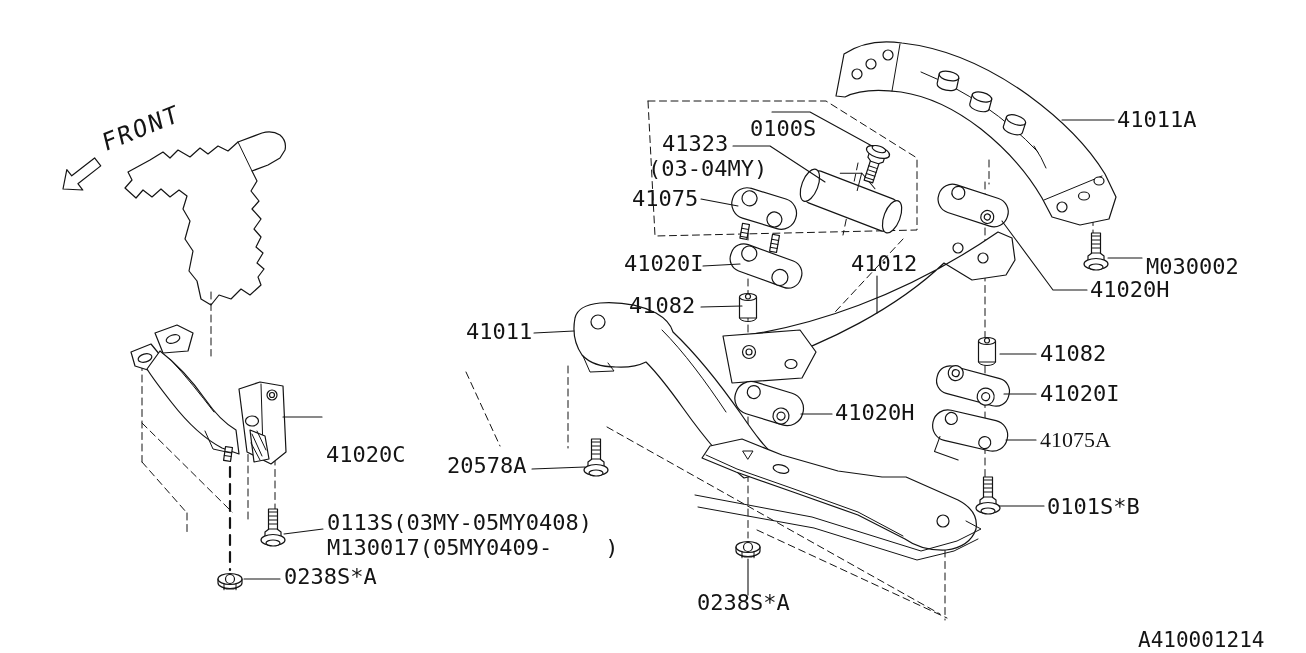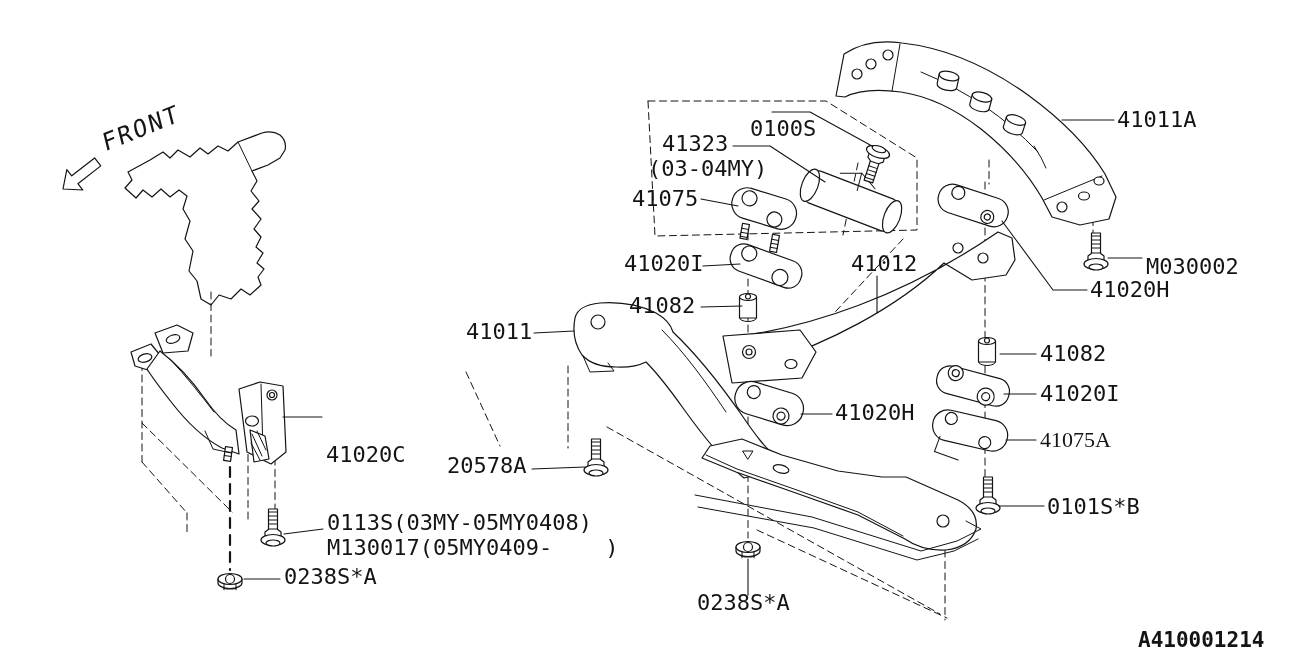--- a/index.html
+++ b/index.html
@@ -6,21 +6,21 @@
   #page{position:relative;width:1306px;height:653px;background:#fff;overflow:hidden;
         font-family:"DejaVu Sans Mono",monospace;color:#141414;}
   #art{position:absolute;left:0;top:0;}
   #art *{stroke:#141414;stroke-width:1.2;fill:none;stroke-linecap:round;stroke-linejoin:round;}
   #art .w{fill:#fff;}
   #art .d{stroke-width:1;stroke-dasharray:7 4.5;}
   #art .dt{stroke-width:2.2;stroke-dasharray:10 7;}
   #art .ld{stroke-width:1.1;}
   #art .thin{stroke-width:1;}
   .lbl{position:absolute;font-size:22px;line-height:1;white-space:pre;letter-spacing:0;color:#141414;}
-  .lbl.sm{font-size:21px;font-weight:bold;}
+  .lbl.sm{font-size:21px;}
   #front-label{font-size:24px;letter-spacing:2px;transform:rotate(-22deg) skewX(-8deg);transform-origin:0 0;}
 </style>
 </head>
 <body>
 
 <div id="page">
 
 <svg id="art" width="1306" height="653" viewBox="0 0 1306 653">
   <defs>
     <g id="bolt">

